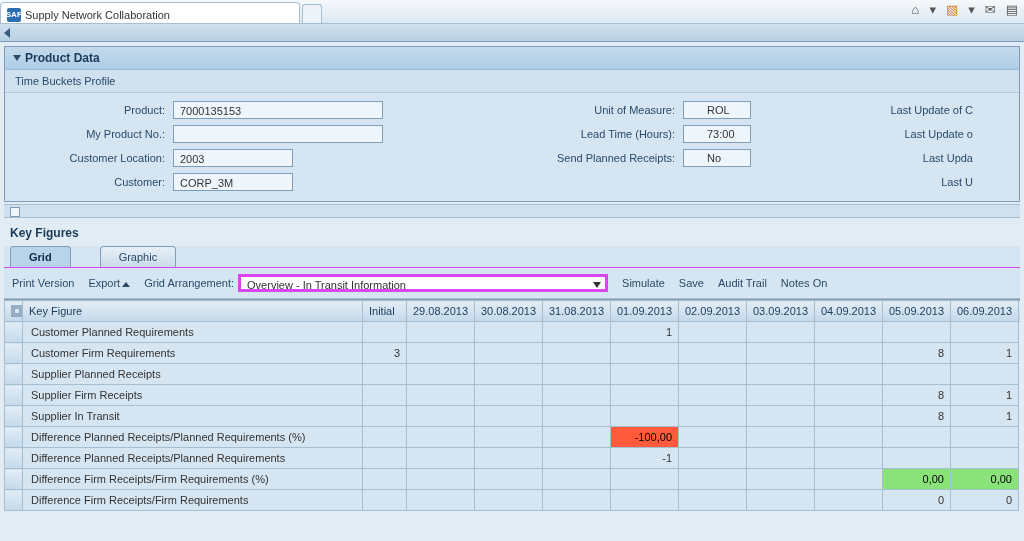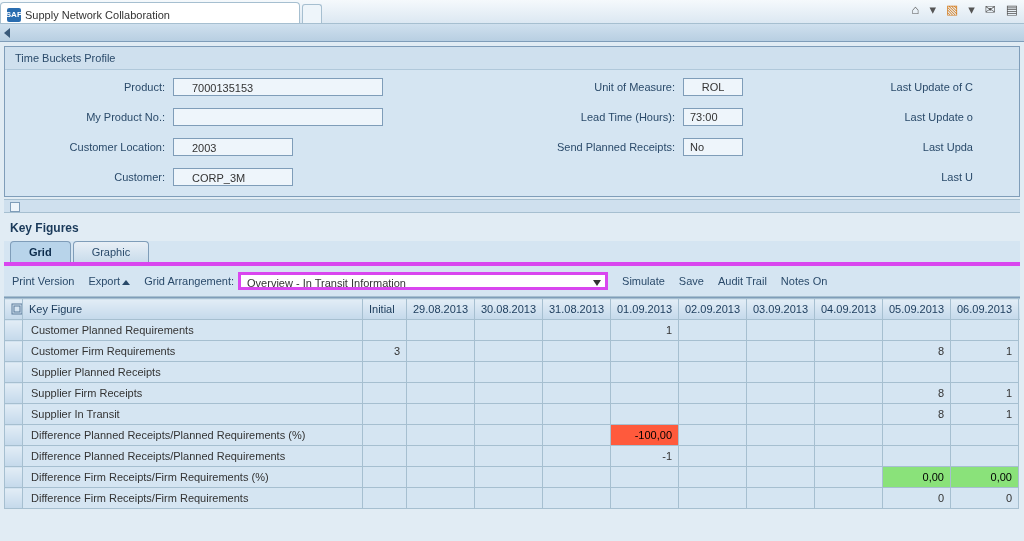--- a/index.html
+++ b/index.html
@@ -101,50 +101,50 @@
     padding: 5px 10px;
     font-size: 11px;
     color: #2a4a6a;
     border-bottom: 1px solid #b0c8da;
     background:#cfe0ee;
   }
   .form-area {
     padding: 8px 8px 10px 8px;
     display: grid;
     grid-template-columns: 160px 210px 300px 120px 170px;
-    row-gap: 12px;
+    row-gap: 6px;
     align-items: center;
     background:#d5e5f2;
   }
   .form-area .lbl {
     text-align: right;
     padding-right: 8px;
     color: #2a4a6a;
   }
   .form-area .val {
     border: 1px solid #7f9db9;
     background: #eef5fb;
-    padding: 2px 18px;
+    padding: 2px 6px;
     height: 18px;
     line-height:14px;
     font-size:11px;
     color:#333;
   }
   .form-area .val.empty { background:#eef5fb; }
   .form-area .rlabel {
     text-align:right;
     padding-right:8px;
     color:#2a4a6a;
   }
   .form-area .rval {
     border: 1px solid #7f9db9;
     background: #eef5fb;
-    padding: 2px 6px;
+    padding: 2px 23px;
     height:18px;
-    width:60px;
+    width:68px;
     text-align:center;
     justify-self:start;
   }
   .right-labels {
     text-align:right;
     color:#2a4a6a;
   }
   .narrow-bar {
     height:14px;
     background:#cfe0ee;
@@ -165,23 +165,24 @@
     margin: 6px 4px 0 4px;
   }
   .kf-title {
     font-weight:bold;
     color:#1a3a5a;
     padding:2px 6px 6px 6px;
     font-size:12px;
   }
   .sub-tabs {
     display:flex;
-    border-bottom:4px solid #d946ef;
+    border-bottom:1px solid #d946ef;
     background:#d5e5f2;
     padding-left:6px;
+    gap:27px;
   }
   .sub-tab {
     padding:4px 18px;
     border:1px solid #7f9db9;
     border-bottom:none;
     background:linear-gradient(to bottom,#e8eff6,#c9dceb);
     border-radius:4px 4px 0 0;
     margin-right:2px;
     cursor:pointer;
     color:#2a4a6a;
@@ -289,20 +290,24 @@
     <span class="ico">✉</span>
     <span class="ico">▤</span>
   </div>
 </div>
 
 <div class="top-bar">
   <span class="arrow-left"></span>
 </div>
 
 <div class="panel">
+  <div class="panel-title">
+    <span class="collapse-tri"></span>
+    <span>Product Data</span>
+  </div>
   <div class="sub-title">Time Buckets Profile</div>
 
   <div class="form-area">
 
     <span class="lbl">Product:</span>
     <span class="val" style="width:210px">7000135153</span>
     <span class="rlabel">Unit of Measure:</span>
     <span class="rval">ROL</span>
     <span class="right-labels">Last Update of C</span>
 

